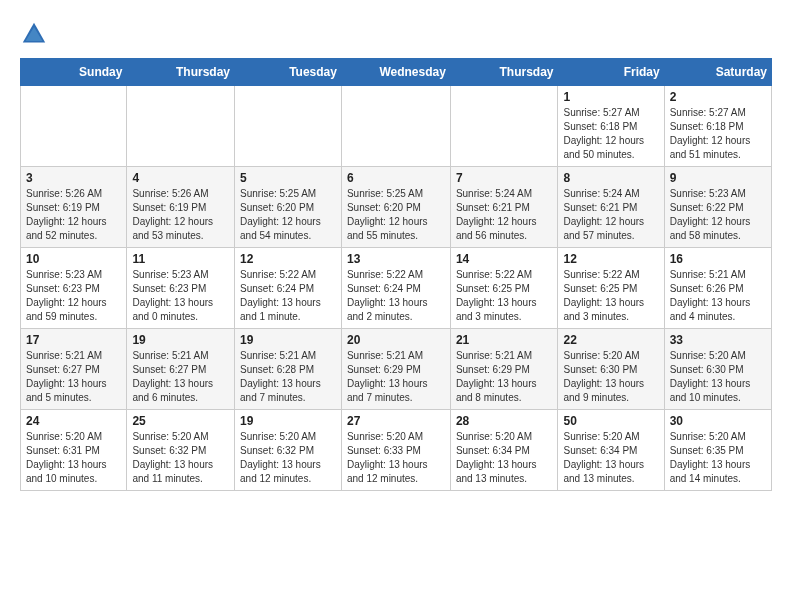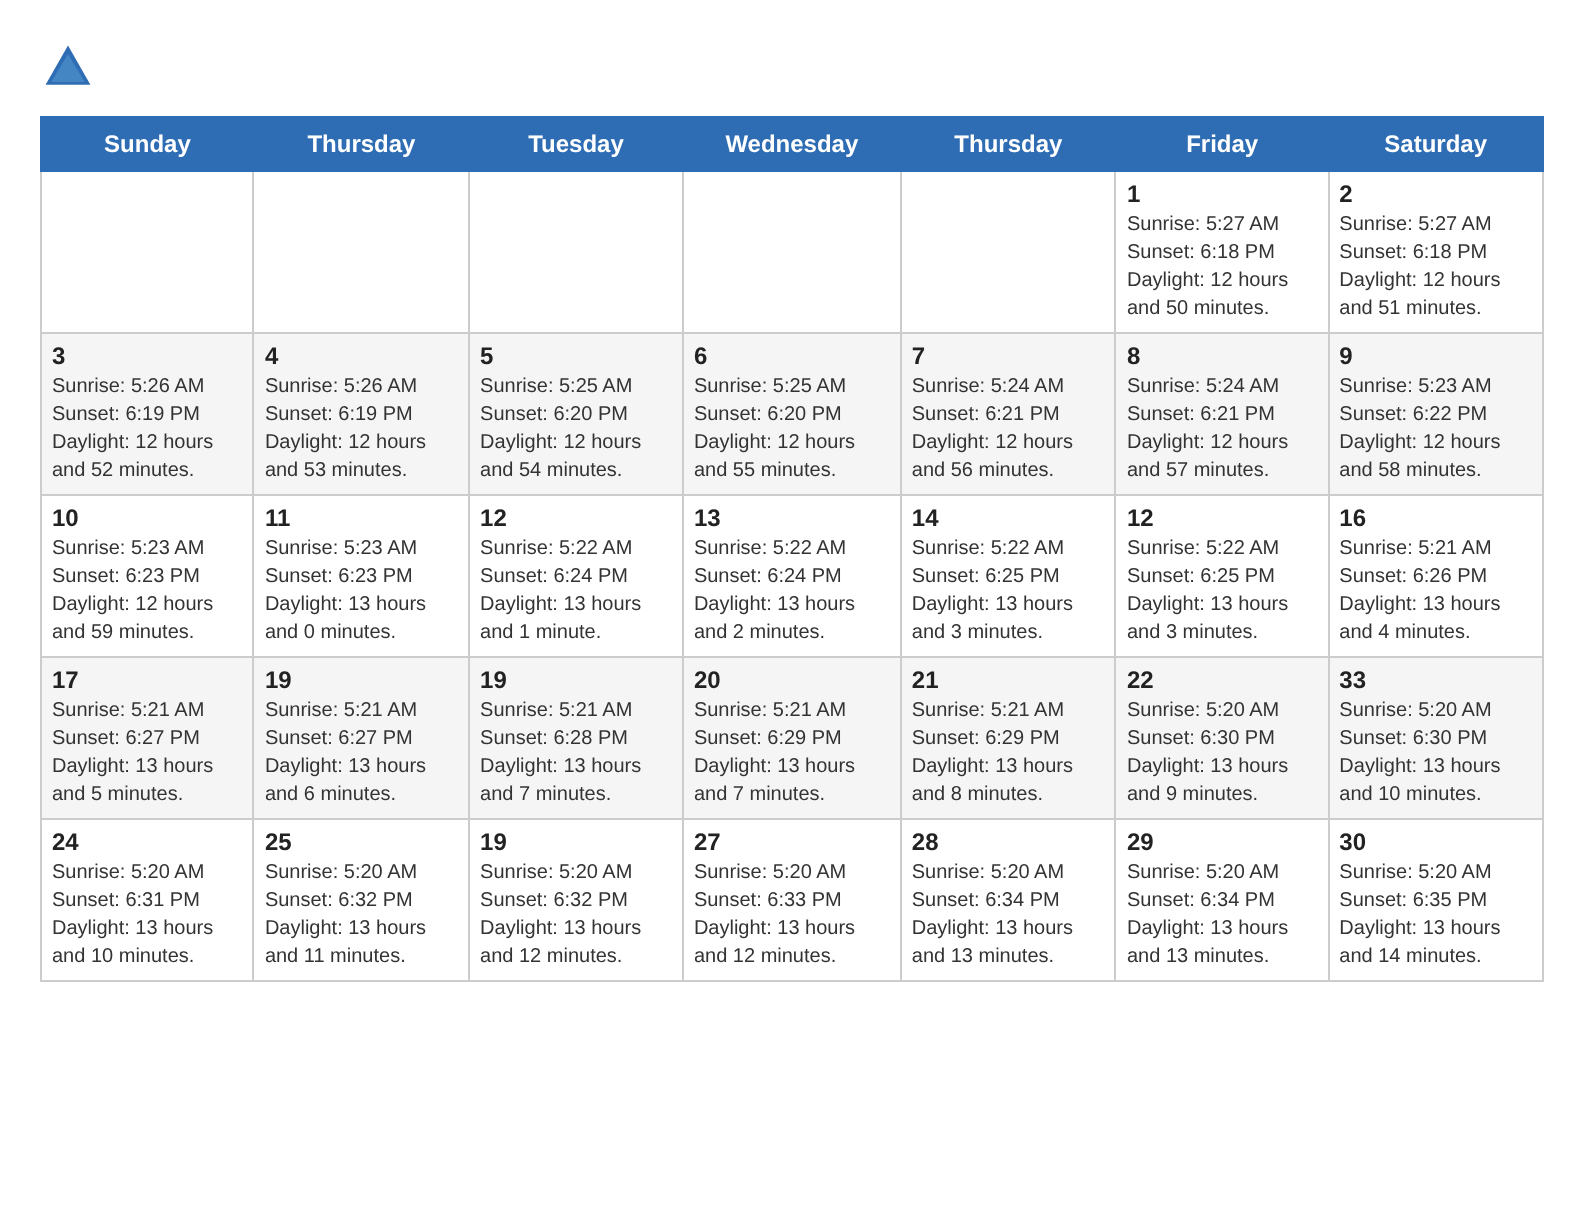--- a/index.html
+++ b/index.html
@@ -51,21 +51,21 @@
     }
     .calendar {
       width: 100%;
       border-collapse: collapse;
       font-size: 10.5px;
     }
     .calendar th {
       background: #2e6db4;
       color: #fff;
       padding: 6px 4px;
-      text-align: center;
+      text-align: right;
       font-size: 12px;
       font-weight: bold;
       border: 1px solid #2e6db4;
     }
     .calendar td {
       vertical-align: top;
       border: 1px solid #ccc;
       padding: 4px 5px;
       width: 113px;
       min-height: 80px;
@@ -249,21 +249,21 @@
         </td>
         <td>
           <span class="day-num">27</span>
           <div class="day-info">Sunrise: 5:20 AM<br>Sunset: 6:33 PM<br>Daylight: 13 hours<br>and 12 minutes.</div>
         </td>
         <td>
           <span class="day-num">28</span>
           <div class="day-info">Sunrise: 5:20 AM<br>Sunset: 6:34 PM<br>Daylight: 13 hours<br>and 13 minutes.</div>
         </td>
         <td>
-          <span class="day-num">29</span>
+          <span class="day-num">50</span>
           <div class="day-info">Sunrise: 5:20 AM<br>Sunset: 6:34 PM<br>Daylight: 13 hours<br>and 13 minutes.</div>
         </td>
         <td>
           <span class="day-num">30</span>
           <div class="day-info">Sunrise: 5:20 AM<br>Sunset: 6:35 PM<br>Daylight: 13 hours<br>and 14 minutes.</div>
         </td>
       </tr>
     </tbody>
 </table>
 

